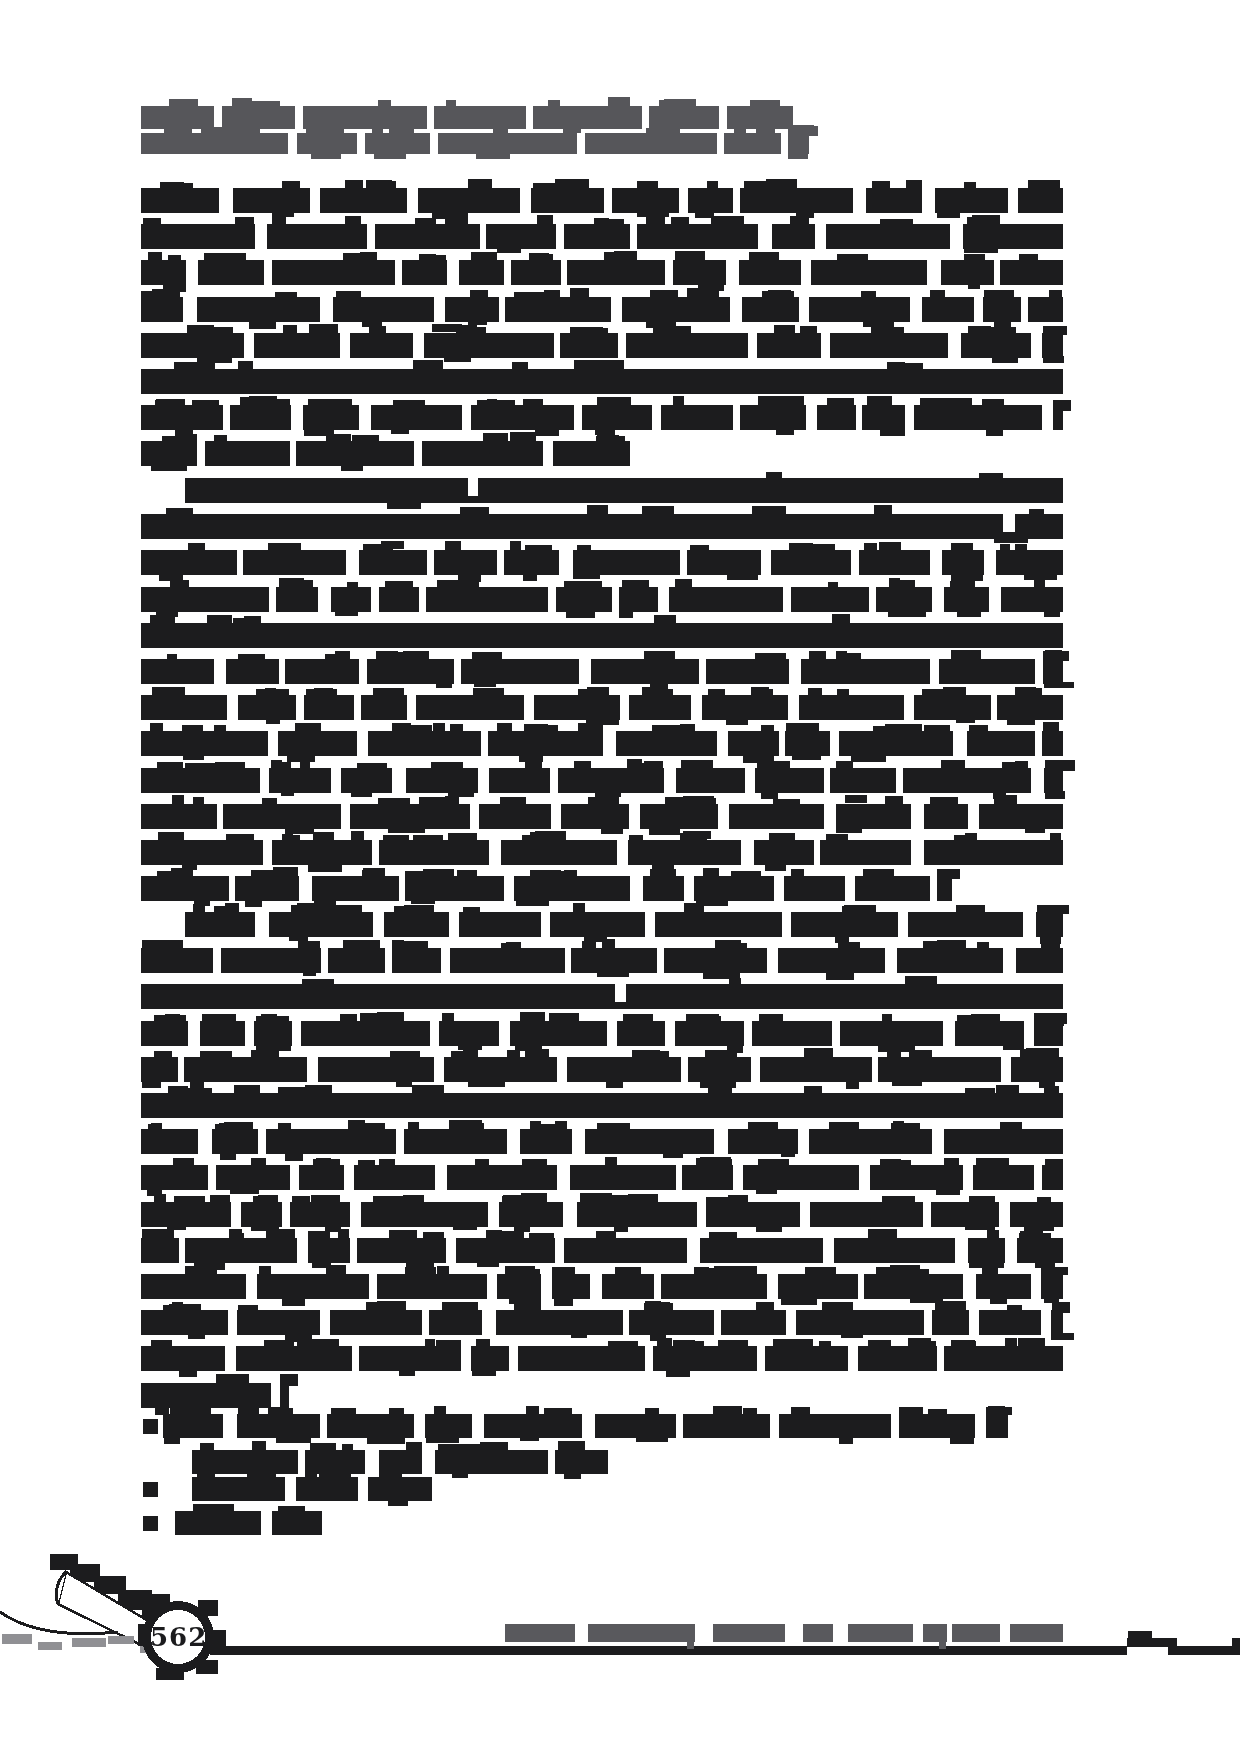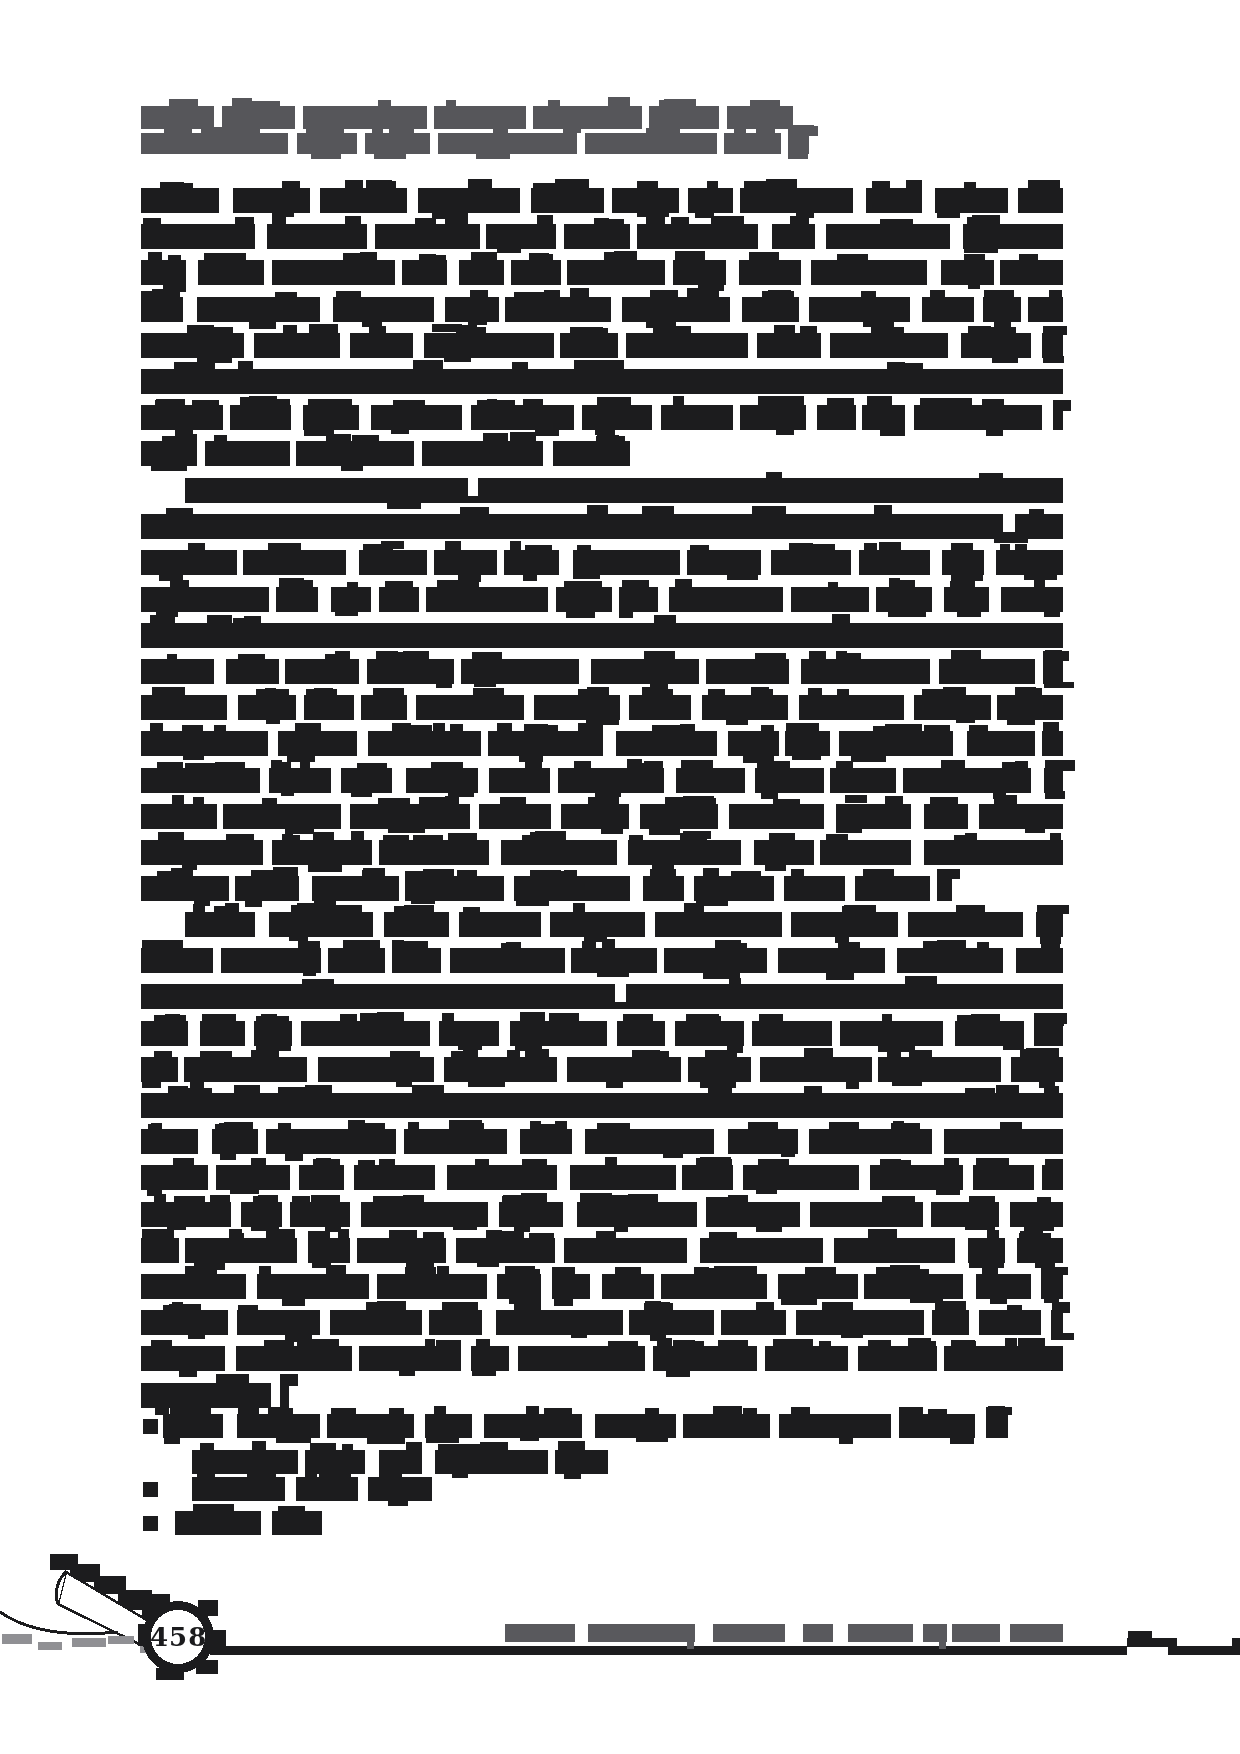--- a/index.html
+++ b/index.html
@@ -1275,21 +1275,21 @@
         <rect x="144" y="46" width="26" height="16"></rect>
         <rect x="198" y="52" width="20" height="16"></rect>
         <rect x="210" y="82" width="16" height="20"></rect>
         <rect x="196" y="112" width="22" height="14"></rect>
         <rect x="156" y="120" width="28" height="12"></rect>
         <rect x="138" y="76" width="12" height="22"></rect>
       </g>
       <circle cx="178" cy="89" r="27" fill="#ffffff"></circle>
     </svg>
 
-    <div class="badge-num" style="top:83px;">458</div>
+    <div class="badge-num" style="top:83px;">562</div>
 
     <div class="abs" id="ruleBlock" style="left:0;top:-1540px;width:1240px;height:1754px;">
         <div class="rect" style="left: 210px; top: 1646px; width: 917px; height: 9px; background: rgb(28, 28, 30);"></div>
         <div class="rect" style="left: 1127px; top: 1638px; width: 50px; height: 9px; background: rgb(28, 28, 30);"></div>
         <div class="rect" style="left: 1168px; top: 1646px; width: 72px; height: 9px; background: rgb(28, 28, 30);"></div>
         <div class="rect" style="left: 1232px; top: 1638px; width: 8px; height: 9px; background: rgb(28, 28, 30);"></div>
         <div class="rect" style="left: 1128px; top: 1631px; width: 24px; height: 8px; background: rgb(28, 28, 30);"></div>
       </div>
 
     <div class="abs" id="footerText" style="left:0;top:-1540px;width:1240px;height:1754px;">

